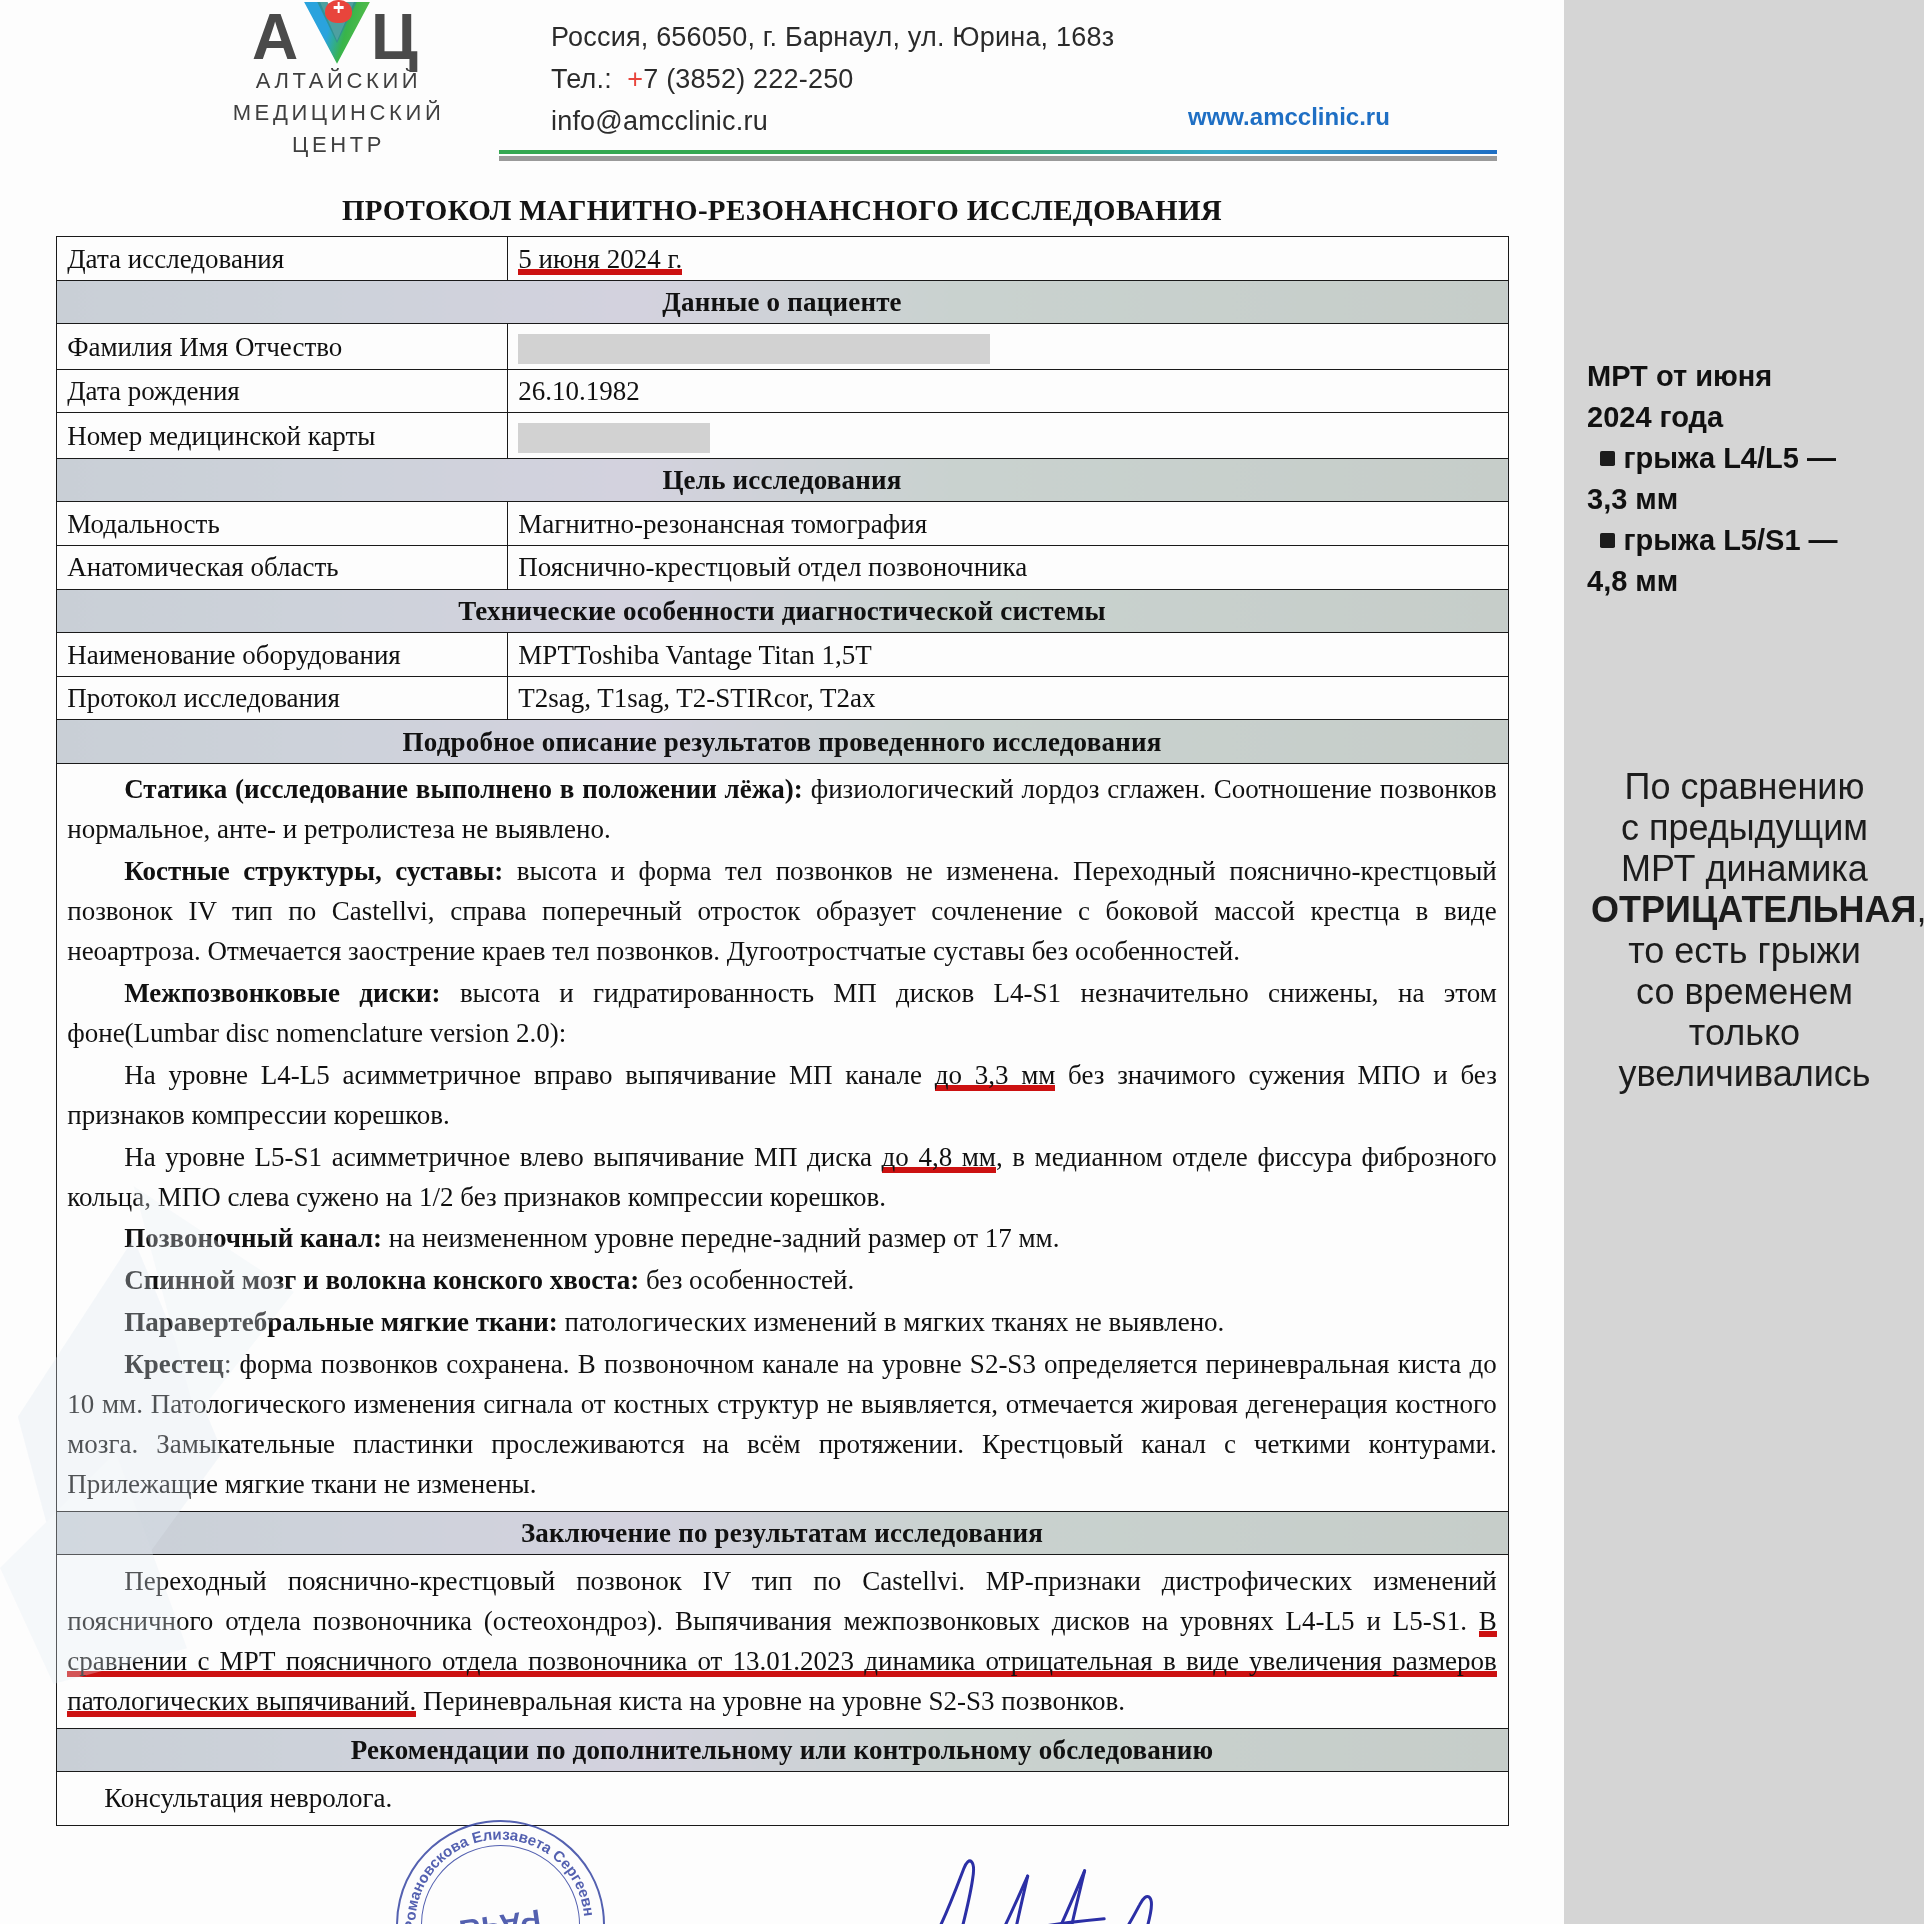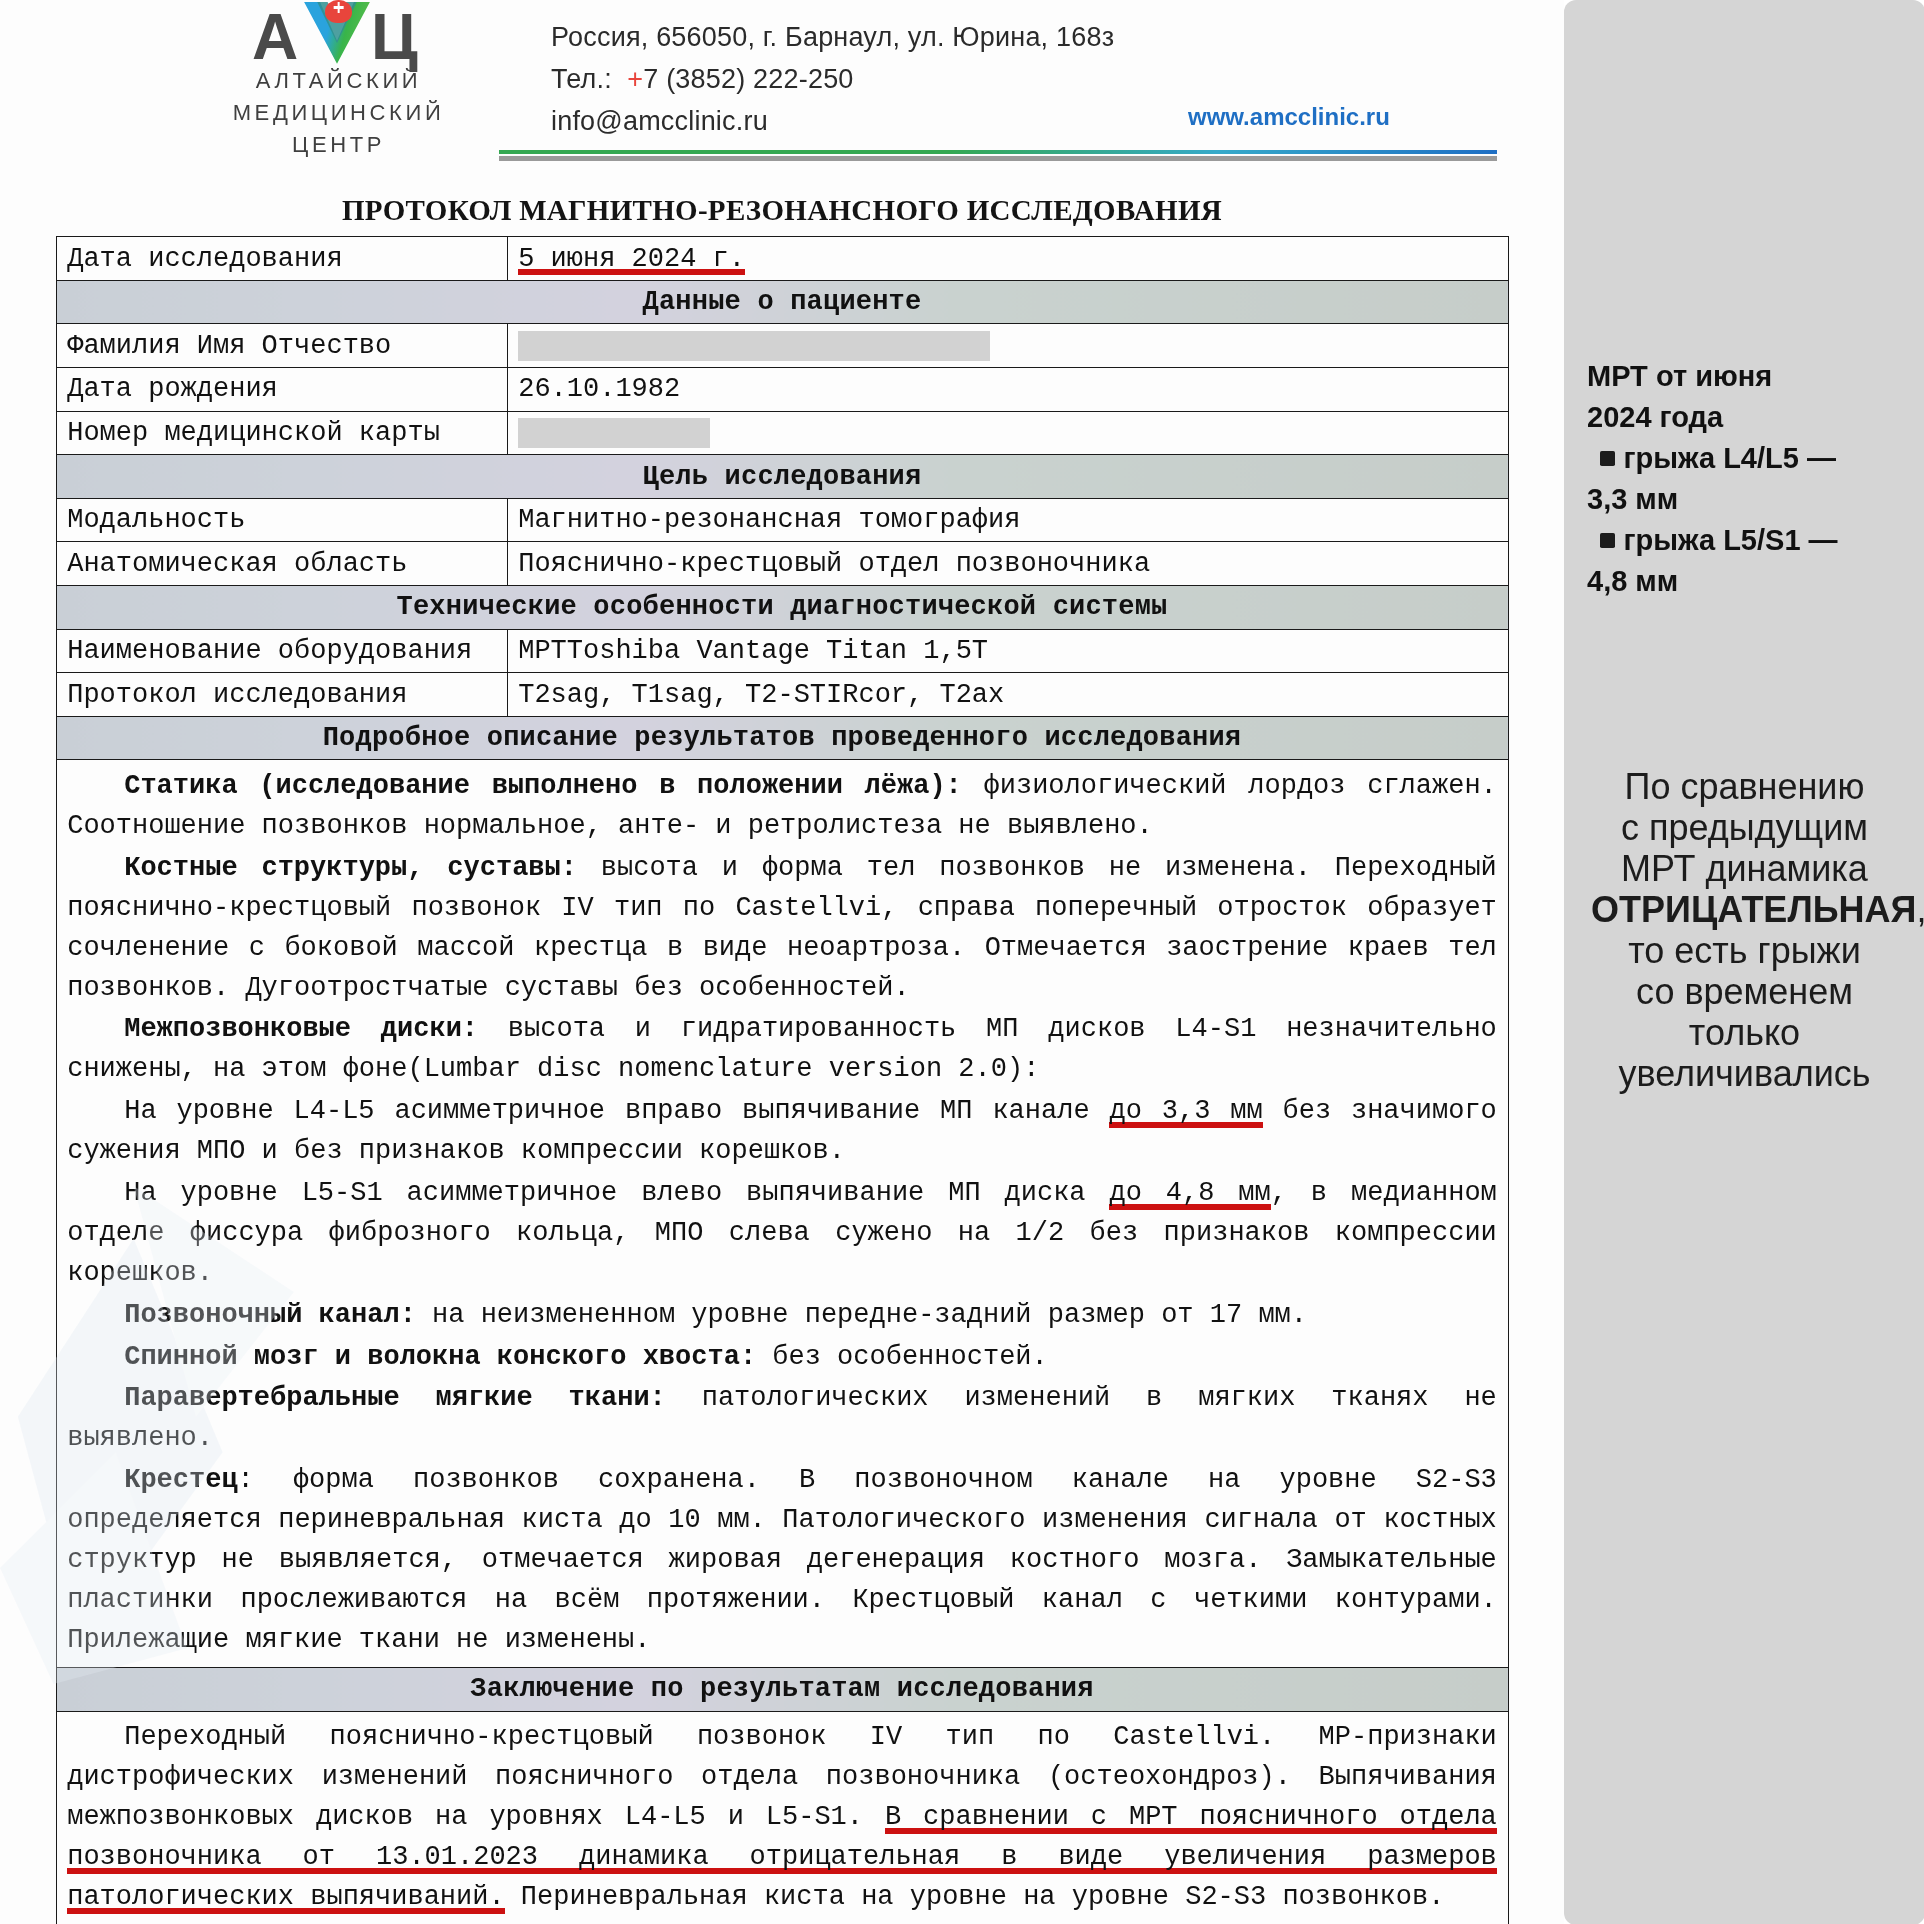--- a/index.html
+++ b/index.html
@@ -84,21 +84,21 @@
   }
 
   
   .tbl{
     margin:0 auto;width:1453px;border-collapse:collapse;
     border:1.8px solid #1a1a1a;table-layout:fixed;
   }
   .tbl td{
     border:0.9px solid #1a1a1a;
     font-size:27px;color:#111;
-    padding:5.3px 10.7px;vertical-align:middle;line-height:32px;font-family:Liberation Mono, monospace;
+    padding:5.3px 10.7px;vertical-align:middle;line-height:32px;
   }
   td.lbl{width:451px;}
   .sect{
     text-align:center;font-weight:700;font-size:26px;
     background:linear-gradient(90deg,#c9cfd6 0%,#cdd2da 18%,#d3d2de 40%,#c9d2cf 62%,#c6cdc9 100%);
     letter-spacing:0.2px;
   }
   .redaction{display:inline-block;height:30px;background:#d2d2d2;vertical-align:middle;}
   .red-name{width:472px;}
   .red-card{width:192px;}
@@ -149,21 +149,20 @@
   .signature svg{width:100%;height:100%;}
   .wm{
     position:absolute;pointer-events:none;opacity:.30;
   }
 
   
   .side{
     width:361px;height:1925px;background:#d5d5d5;box-sizing:border-box;
     padding:0;position:relative;
     font-family:"Liberation Sans",sans-serif;
-    border-radius:12px;
   }
   .side-top{
     position:absolute;left:0;right:0;top:356px;padding:0 23px;
     font-size:29px;font-weight:700;color:#111;line-height:41px;
   }
   .bullet-sq{
     display:inline-block;width:15px;height:15px;background:#1c1c1c;
     margin-right:9px;vertical-align:1.8px;border-radius:1.8px;
   }
   .side-top .ind{padding-left:12.5px;}

